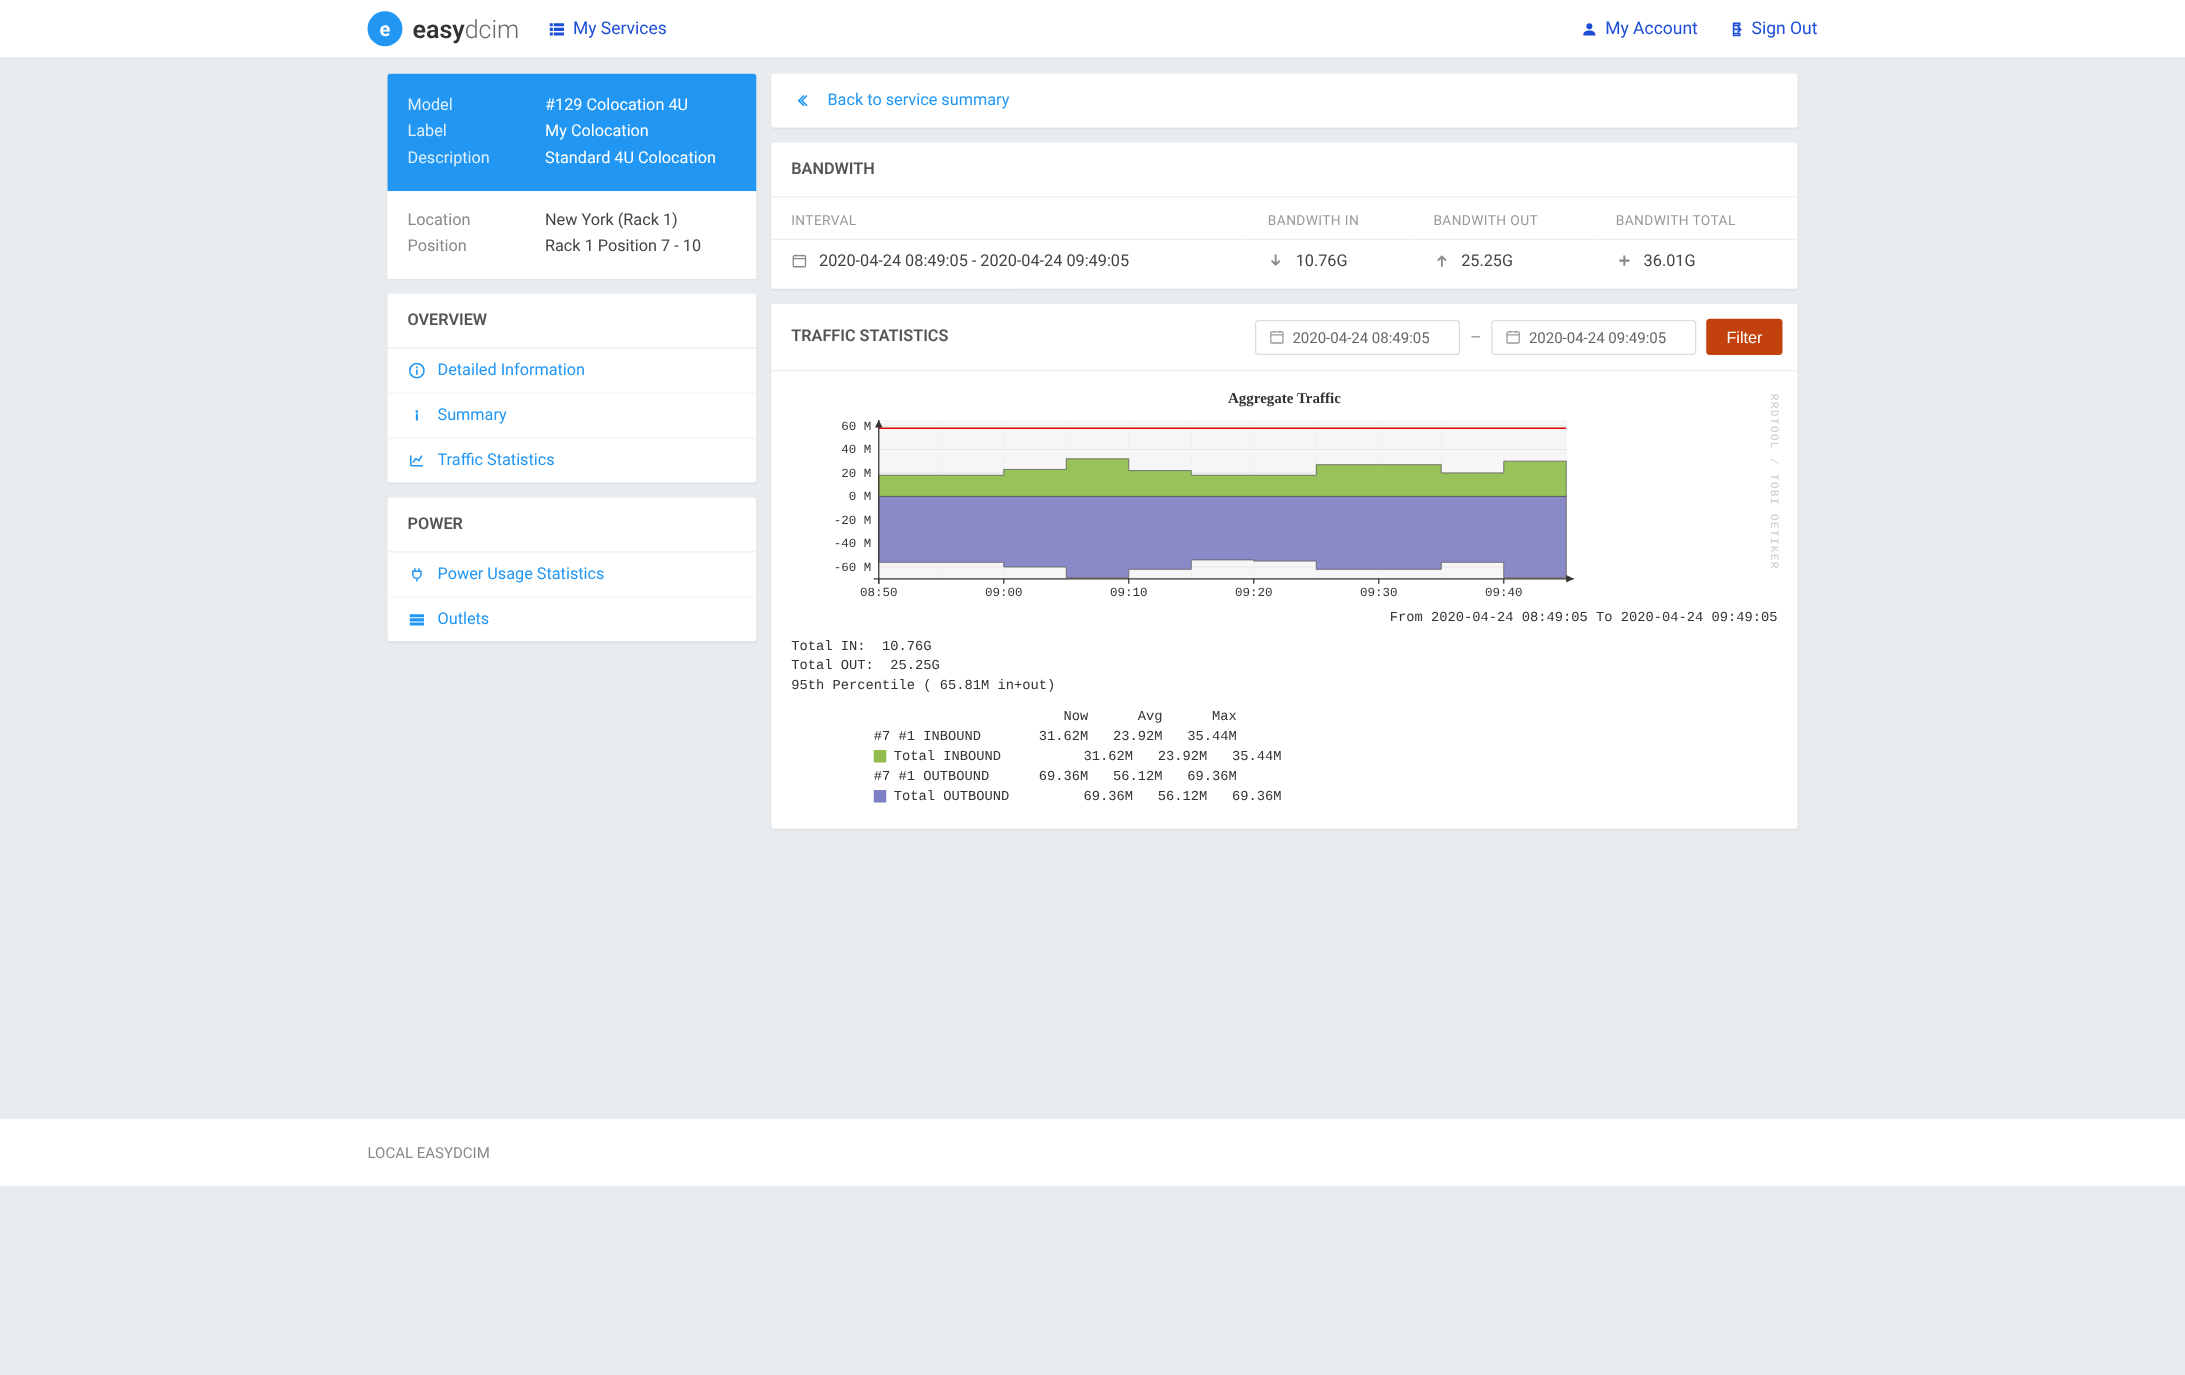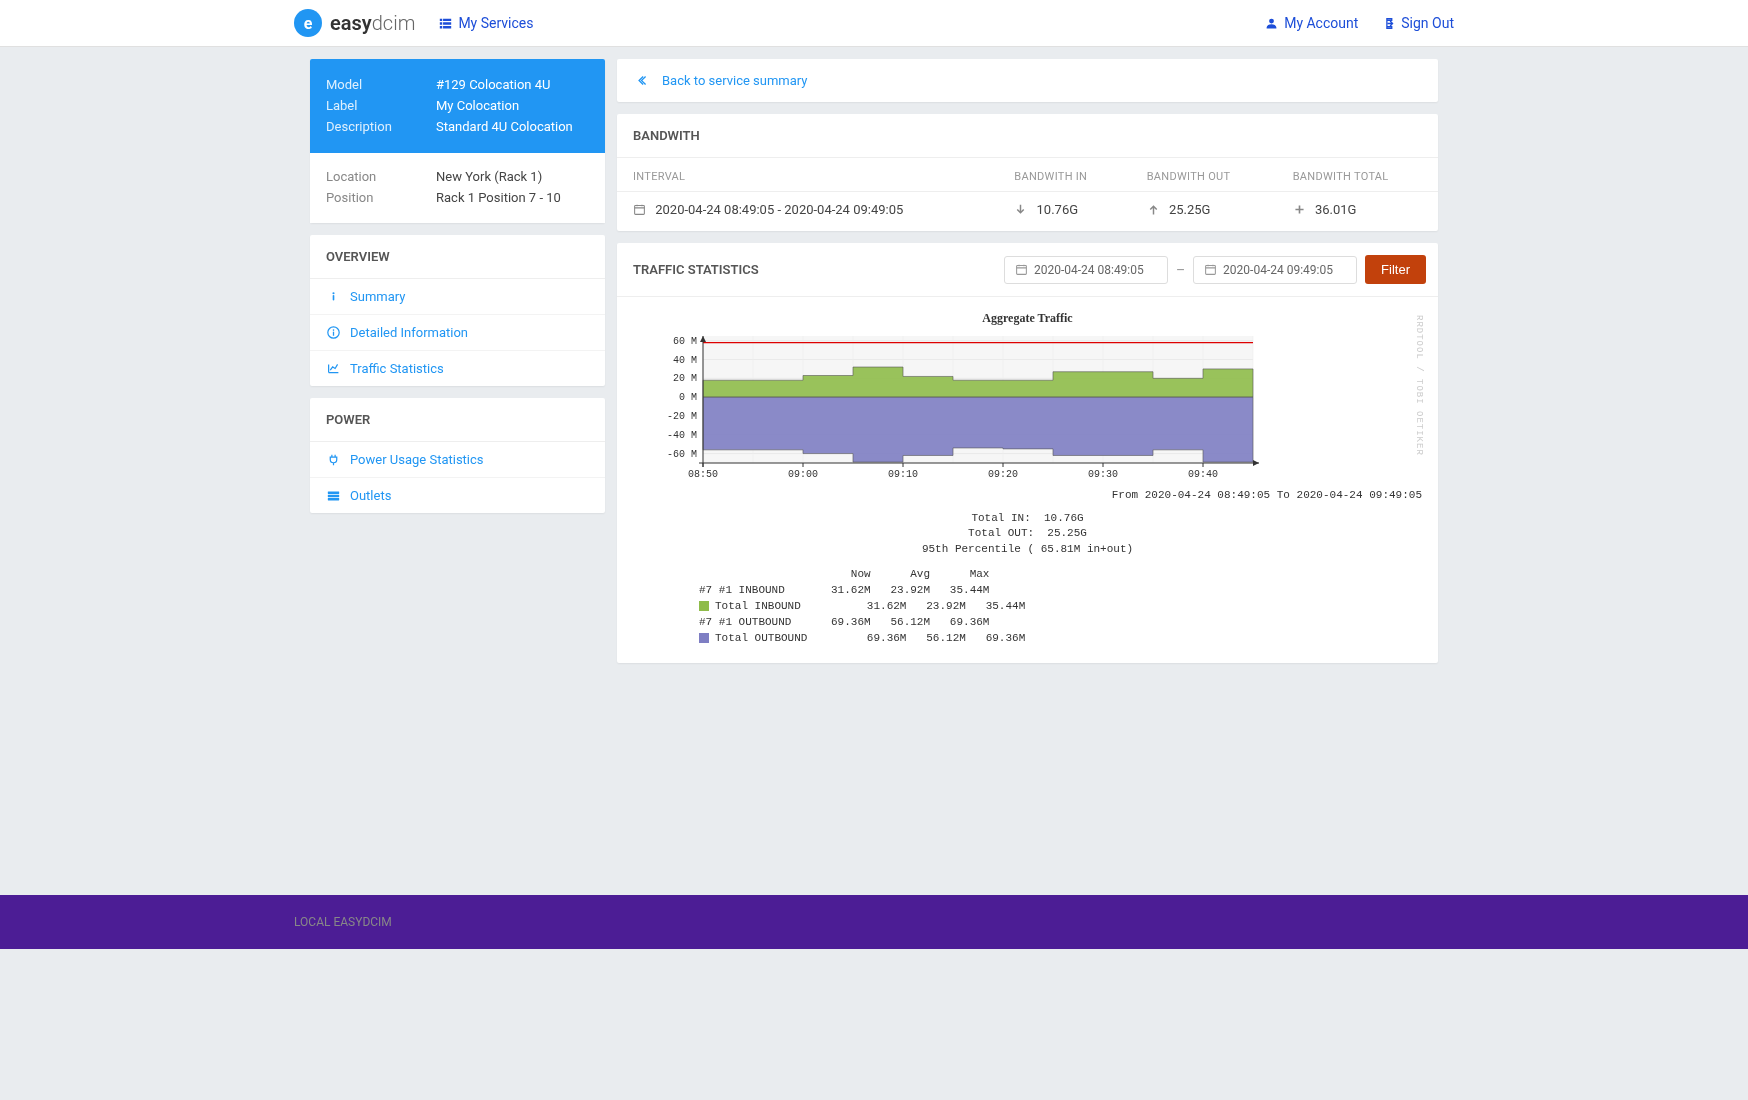--- a/index.html
+++ b/index.html
@@ -47,26 +47,26 @@
     .ts-controls { display: flex; align-items: center; gap: 8px; }
     .date-input { display: flex; align-items: center; gap: 6px; border: 1px solid #ddd; border-radius: 3px; padding: 6px 10px; font-size: 12px; color: #666; width: 164px; overflow: hidden; white-space: nowrap; }
     .dash { color: #999; }
     .filter-btn { background: #c2410c; color: #fff; border: none; padding: 7px 16px; border-radius: 3px; font-size: 13px; cursor: pointer; }
     
     .chart-area { padding: 10px 16px 16px; }
     .chart-container { position: relative; }
     .chart-title { text-align: center; font-family: Liberation Serif, serif; font-size: 12px; font-weight: bold; padding: 4px 0; }
     .chart-svg { display: block; }
     .chart-caption { text-align: right; font-family: "Courier New", monospace; font-size: 11px; margin-top: 4px; }
-    .chart-stats { font-family: "Courier New", monospace; font-size: 11px; margin-top: 10px; white-space: pre; text-align: center; line-height: 1.4; }
+    .chart-stats { font-family: "Courier New", monospace; font-size: 11px; margin-top: 10px; white-space: pre; text-align: left; line-height: 1.4; }
     .chart-legend { font-family: "Courier New", monospace; font-size: 11px; margin-top: 10px; white-space: pre; padding-left: 66px; line-height: 1.45; }
     .legend-sq { display: inline-block; width: 10px; height: 10px; margin-right: 6px; vertical-align: middle; }
     .watermark { position: absolute; right: -2px; top: 8px; writing-mode: vertical-rl; font-family: "Courier New", monospace; font-size: 9px; color: #ccc; letter-spacing: 1px; }
     
-    .footer { background: #4c1d95; padding: 20px 0; margin-top: 220px; }
+    .footer { background: #ffffff; padding: 20px 0; margin-top: 220px; }
     .footer-inner { max-width: 1160px; margin: 0 auto; color: #888; font-size: 12px; }
     
     svg.icon { width: 13px; height: 13px; fill: currentColor; vertical-align: -2px; }
   </style>
 </head>
 <body>
 
 <div class="topbar">
   <div class="topbar-inner">
     <div class="logo">
@@ -124,35 +124,35 @@
           </div>
       </div>
     </div>
 
     <div class="panel" style="margin-bottom:12px;">
       <div class="panel-header">OVERVIEW</div>
       <ul class="side-list">
         <li>
           <span class="side-icon">
               <svg class="icon" viewBox="0 0 16 16">
-                <circle cx="8" cy="4" r="1.3"></circle>
-                <rect x="7" y="6" width="2" height="7" rx="1"></rect>
-              </svg>
-            </span>
-          <span>Summary</span>
-        </li>
-        <li>
-          <span class="side-icon">
-              <svg class="icon" viewBox="0 0 16 16">
                 <circle cx="8" cy="8" r="7" fill="none" stroke="currentColor" stroke-width="1.5"></circle>
                 <circle cx="8" cy="5" r="1"></circle>
                 <rect x="7.2" y="7" width="1.6" height="5"></rect>
               </svg>
             </span>
           <span>Detailed Information</span>
+        </li>
+        <li>
+          <span class="side-icon">
+              <svg class="icon" viewBox="0 0 16 16">
+                <circle cx="8" cy="4" r="1.3"></circle>
+                <rect x="7" y="6" width="2" height="7" rx="1"></rect>
+              </svg>
+            </span>
+          <span>Summary</span>
         </li>
         <li>
           <span class="side-icon">
               <svg class="icon" viewBox="0 0 16 16">
                 <path d="M2 13V3M2 13h12M4 10l3-4 3 2 3-5" fill="none" stroke="currentColor" stroke-width="1.5"></path>
               </svg>
             </span>
           <span>Traffic Statistics</span>
         </li>
       </ul>

